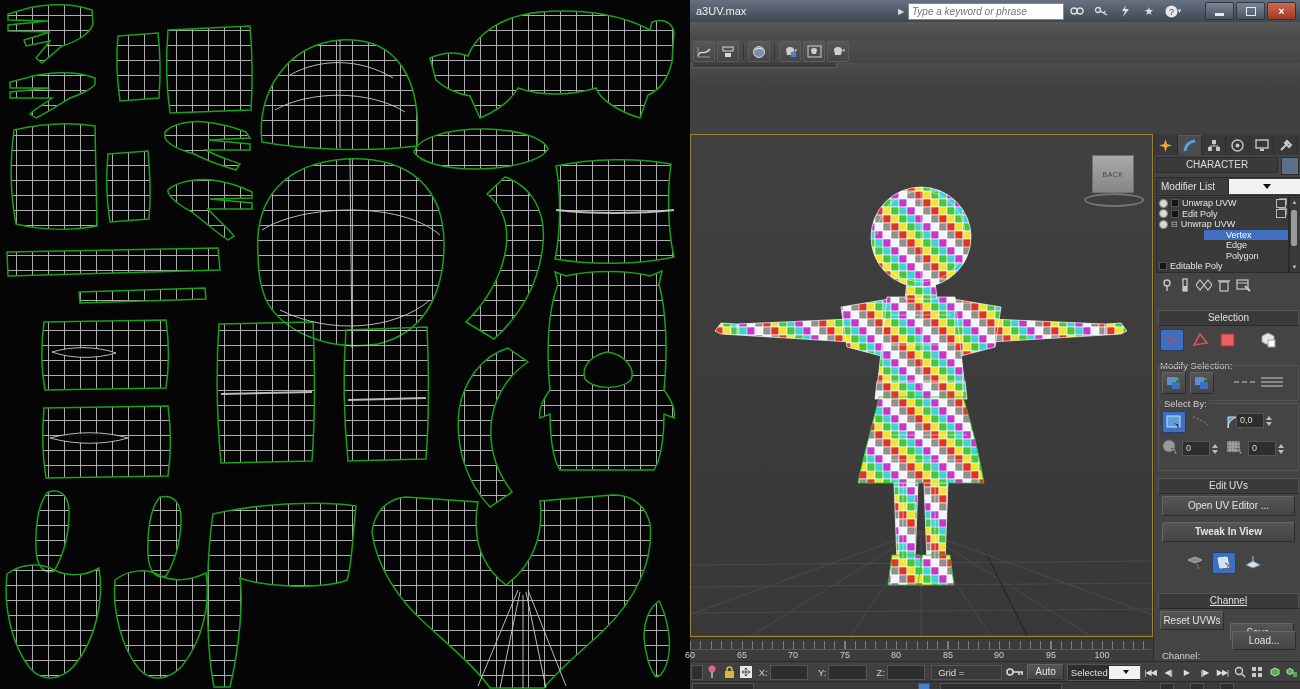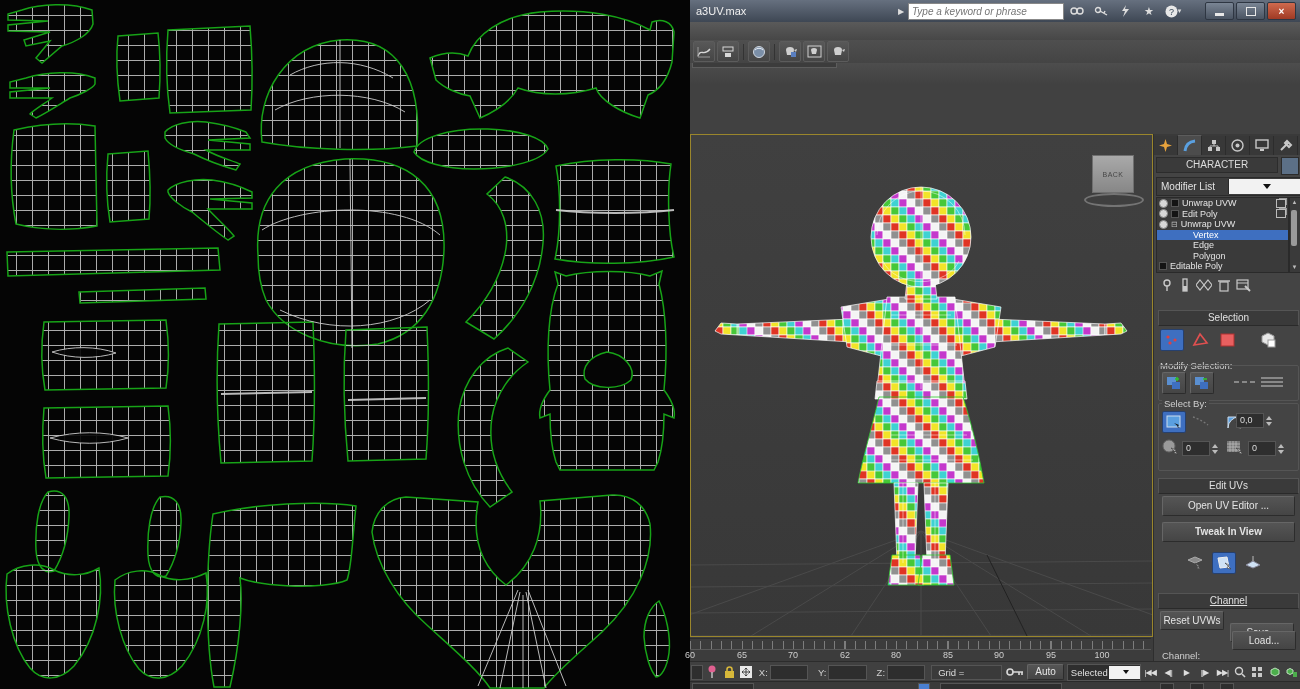--- a/index.html
+++ b/index.html
@@ -47,21 +47,21 @@
   .name-row{position:absolute;left:2px;top:23px;width:143px;height:16px;display:flex;gap:3px;}
   .name-field{flex:1;background:#3a3a3a;border:1px solid #2c2c2c;color:#ddd;font-size:10px;padding:1px 3px;text-align:center;}
   .swatch{width:16px;height:16px;background:#5c7087;border:1px solid #2c2c2c;}
   .modlist{position:absolute;left:2px;top:43px;width:143px;height:17px;background:#3c3c3c;border:1px solid #2a2a2a;display:flex;align-items:center;}
   .modlist span{flex:1;padding-left:4px;color:#e2e2e2;}
   .dd-box{width:15px;height:15px;background:#f2f2f2;border-left:1px solid #2a2a2a;display:flex;align-items:center;justify-content:center;}
   .tri-dn{width:0;height:0;border-left:4px solid transparent;border-right:4px solid transparent;border-top:5px solid #111;}
 
   .stack{position:absolute;left:2px;top:63px;width:131px;height:74px;background:#3a3a3a;border:1px solid #2a2a2a;overflow:hidden;}
   .srow{height:10.5px;display:flex;align-items:center;gap:3px;padding-left:2px;font-size:9px;color:#e4e4e4;white-space:nowrap;}
-  .srow.sub{padding-left:36px;}
+  .srow.sub{padding-left:22px;margin-left:47px;}
   .srow.sel{background:#3e6fc0;color:#fff;}
   .bulb{width:7px;height:7px;border-radius:50%;background:#d8d8d8;border:1px solid #888;flex:0 0 auto;}
   .sq{width:6px;height:6px;background:#141414;border:1px solid #555;flex:0 0 auto;}
   .copyic{margin-left:auto;margin-right:2px;width:8px;height:7px;border:1px solid #bbb;background:#3a3a3a;box-shadow:2px -2px 0 -1px #999;}
   .sb{position:absolute;left:135px;top:63px;width:10px;height:74px;background:#3a3a3a;border:1px solid #2a2a2a;}
   .sb-thumb{position:absolute;left:1px;top:12px;width:6px;height:36px;background:#9a9a9a;border-radius:2px;}
   .sb-arr{position:absolute;left:1px;width:7px;height:7px;color:#bbb;font-size:6px;line-height:7px;text-align:center;}
 
   .stacktools{position:absolute;left:2px;top:141px;width:143px;height:20px;display:flex;align-items:center;gap:6px;padding-left:4px;color:#c8c8c8;}
   .rollhead{position:absolute;left:4px;width:139px;height:14px;background:#3a3a3a;border:1px solid #555;border-bottom-color:#2a2a2a;
@@ -601,21 +601,21 @@
       <div class="btn3d half-btn" style="left:78px;top:497px;"><span>Load...</span></div>
       <span class="lbl" style="left:8px;top:516px;">Channel:</span>
     </div>
 
     <div class="ruler">
       <div class="ticks"></div>
       <div class="tickline"></div>
       <span class="tnum" style="left:0px;">60</span>
       <span class="tnum" style="left:52px;">65</span>
       <span class="tnum" style="left:103px;">70</span>
-      <span class="tnum" style="left:155px;">62</span>
+      <span class="tnum" style="left:155px;">75</span>
       <span class="tnum" style="left:206px;text-align:center;">80</span>
       <span class="tnum" style="left:258px;">85</span>
       <span class="tnum" style="left:309px;">90</span>
       <span class="tnum" style="left:361px;">95</span>
       <span class="tnum" style="left:412px;">100</span>
     </div>
 
     <div class="statusbar">
       <span class="mini-field"></span>
       <span class="st-ic">

